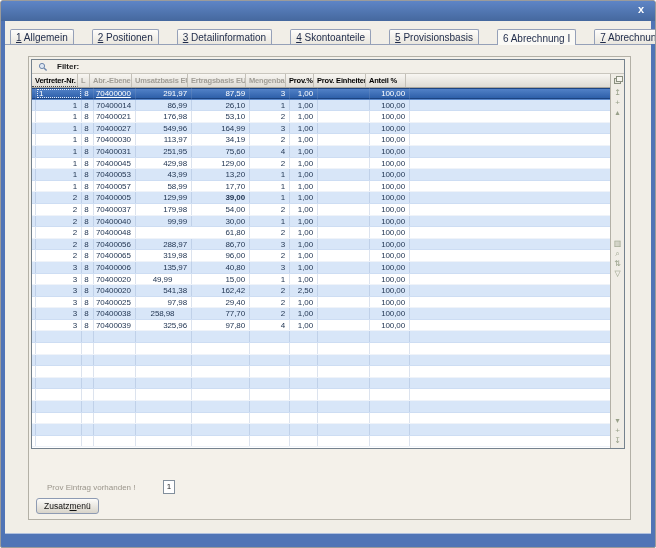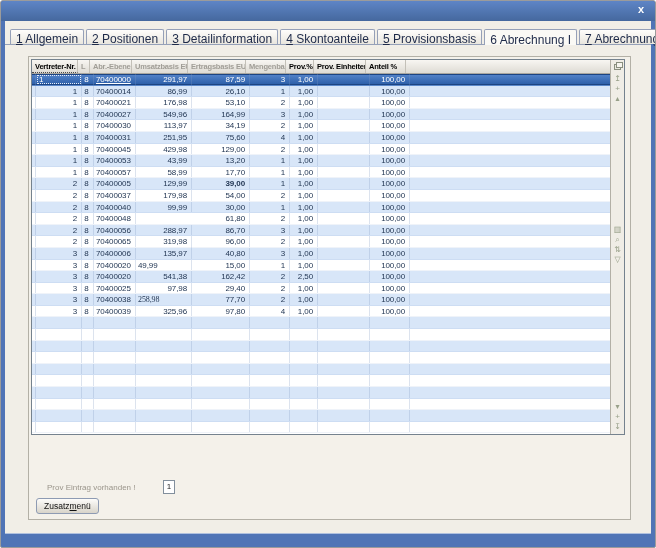--- a/index.html
+++ b/index.html
@@ -9,21 +9,21 @@
     background:#5074B6;border:1px solid #9B9B9B;border-radius:3px 3px 2px 2px;overflow:hidden;}
   .titlebar{position:absolute;top:0;left:0;right:0;height:20px;
     background:linear-gradient(#5E85C6,#45689E);border-radius:3px 3px 0 0;}
   .title{position:absolute;left:10px;top:4px;font-size:10.5px;font-weight:bold;color:#fff;letter-spacing:.2px;white-space:nowrap;}
   .close{position:absolute;right:8px;top:2px;color:#fff;font-size:11px;font-weight:bold;padding:0 3px;cursor:default;}
 
   .client{position:absolute;left:4px;right:4px;top:20px;bottom:14px;background:#F1EEE7;box-shadow:0 1px 0 rgba(255,255,255,.55);}
 
   .tabbar{position:absolute;left:0;right:0;top:7px;height:16px;display:flex;align-items:flex-end;
     padding-left:5px;border-bottom:1px solid #95A0B8;box-sizing:content-box;}
-  .tab{box-sizing:border-box;height:15px;margin-right:2px;padding:2px 5px 0;font-size:12px;color:#1E2A49;
+  .tab{box-sizing:border-box;height:15px;margin-right:18px;padding:2px 5px 0;font-size:10px;color:#1E2A49;
     background:linear-gradient(#FEFDFB,#E9E6DE);border:1px solid #95A0B8;border-bottom:none;
     border-radius:2px 2px 0 0;white-space:nowrap;position:relative;}
   .tab.active{height:16px;margin-bottom:-1px;background:#FAF9F5;z-index:2;padding-top:3px;}
   .accel{text-decoration:underline;}
 
   .panel{position:absolute;left:23px;top:35px;width:603px;height:464px;box-sizing:border-box;
     background:#F4F1EA;border:1px solid #B3B0A6;}
 
   .tablewrap{position:absolute;left:2px;top:2px;width:594px;box-sizing:border-box;background:#fff;border:1px solid #75828E;}
   .filterbar{height:13px;background:#F2EFE8;border-bottom:1px solid #C9C6BE;display:flex;align-items:center;}
@@ -81,20 +81,27 @@
         <div class="tab"><span class="accel">3</span> Detailinformation</div>
         <div class="tab"><span class="accel">4</span> Skontoanteile</div>
         <div class="tab"><span class="accel">5</span> Provisionsbasis</div>
         <div class="tab active"><span>6</span> Abrechnung I</div>
         <div class="tab"><span class="accel">7</span> Abrechnung II</div>
       </div>
 
     <div class="panel">
 
       <div class="tablewrap">
+        <div class="filterbar">
+          <svg width="10" height="10" viewBox="0 0 10 10">
+            <circle cx="4" cy="4" r="2.6" fill="#DDE6F2" stroke="#6E87AC" stroke-width="1"></circle>
+            <line x1="6" y1="6" x2="8.6" y2="8.6" stroke="#6E87AC" stroke-width="1.4"></line>
+          </svg>
+          <span class="filterlabel">Filter:</span>
+        </div>
 
         <div class="mainrow">
           <div class="leftcol">
             <div class="headerrow" id="headerrow">
                 <div class="hcell focuscol" style="width: 46px;">Vertreter-Nr.</div>
                 <div class="hcell muted" style="width: 12px;">L</div>
                 <div class="hcell muted" style="width: 42px;">Abr.-Ebene</div>
                 <div class="hcell muted" style="width: 56px;">Umsatzbasis EUR</div>
                 <div class="hcell muted" style="width: 58px;">Ertragsbasis EUR</div>
                 <div class="hcell muted" style="width: 40px;">Mengenbasis</div>
@@ -114,21 +121,21 @@
                   <div class="cell c5" style="width: 40px; text-align: right;">3</div>
                   <div class="cell c6" style="width: 28px; text-align: right;">1,00</div>
                   <div class="cell c7" style="width: 52px; text-align: right;"></div>
                   <div class="cell c8" style="width: 40px; text-align: right;">100,00</div>
                   <div class="cell cfill"></div>
                 </div>
                 <div class="row">
                   <span class="gutter"></span>
                   <div class="cell c0" style="width: 46px; text-align: right;">1</div>
                   <div class="cell c1" style="width: 12px; text-align: center;">8</div>
-                  <div class="cell c2" style="width: 42px; text-align: left;">70400014</div>
+                  <div class="cell c2" style="width: 42px; text-align: right;">70400014</div>
                   <div class="cell c3" style="width: 56px; text-align: right;">86,99</div>
                   <div class="cell c4" style="width: 58px; text-align: right;">26,10</div>
                   <div class="cell c5" style="width: 40px; text-align: right;">1</div>
                   <div class="cell c6" style="width: 28px; text-align: right;">1,00</div>
                   <div class="cell c7" style="width: 52px; text-align: right;"></div>
                   <div class="cell c8" style="width: 40px; text-align: right;">100,00</div>
                   <div class="cell cfill"></div>
                 </div>
                 <div class="row">
                   <span class="gutter"></span>
@@ -310,21 +317,21 @@
                   <div class="cell c6" style="width: 28px; text-align: right;">1,00</div>
                   <div class="cell c7" style="width: 52px; text-align: right;"></div>
                   <div class="cell c8" style="width: 40px; text-align: right;">100,00</div>
                   <div class="cell cfill"></div>
                 </div>
                 <div class="row">
                   <span class="gutter"></span>
                   <div class="cell c0" style="width: 46px; text-align: right;">3</div>
                   <div class="cell c1" style="width: 12px; text-align: center;">8</div>
                   <div class="cell c2" style="width: 42px; text-align: left;">70400020</div>
-                  <div class="cell c3" style="width: 56px; text-align: left;">49,99</div>
+                  <div class="cell c3" style="width: 56px; text-align: center;">49,99</div>
                   <div class="cell c4" style="width: 58px; text-align: right;">15,00</div>
                   <div class="cell c5" style="width: 40px; text-align: right;">1</div>
                   <div class="cell c6" style="width: 28px; text-align: right;">1,00</div>
                   <div class="cell c7" style="width: 52px; text-align: right;"></div>
                   <div class="cell c8" style="width: 40px; text-align: right;">100,00</div>
                   <div class="cell cfill"></div>
                 </div>
                 <div class="row">
                   <span class="gutter"></span>
                   <div class="cell c0" style="width: 46px; text-align: right;">3</div>
@@ -349,21 +356,21 @@
                   <div class="cell c6" style="width: 28px; text-align: right;">1,00</div>
                   <div class="cell c7" style="width: 52px; text-align: right;"></div>
                   <div class="cell c8" style="width: 40px; text-align: right;">100,00</div>
                   <div class="cell cfill"></div>
                 </div>
                 <div class="row">
                   <span class="gutter"></span>
                   <div class="cell c0" style="width: 46px; text-align: right;">3</div>
                   <div class="cell c1" style="width: 12px; text-align: center;">8</div>
                   <div class="cell c2" style="width: 42px; text-align: left;">70400038</div>
-                  <div class="cell c3" style="width: 56px; text-align: left; font-family: Liberation Serif, serif;">258,98</div>
+                  <div class="cell c3" style="width: 56px; text-align: center;">258,98</div>
                   <div class="cell c4" style="width: 58px; text-align: right;">77,70</div>
                   <div class="cell c5" style="width: 40px; text-align: right;">2</div>
                   <div class="cell c6" style="width: 28px; text-align: right;">1,00</div>
                   <div class="cell c7" style="width: 52px; text-align: right;"></div>
                   <div class="cell c8" style="width: 40px; text-align: right;">100,00</div>
                   <div class="cell cfill"></div>
                 </div>
                 <div class="row">
                   <span class="gutter"></span>
                   <div class="cell c0" style="width: 46px; text-align: right;">3</div>

